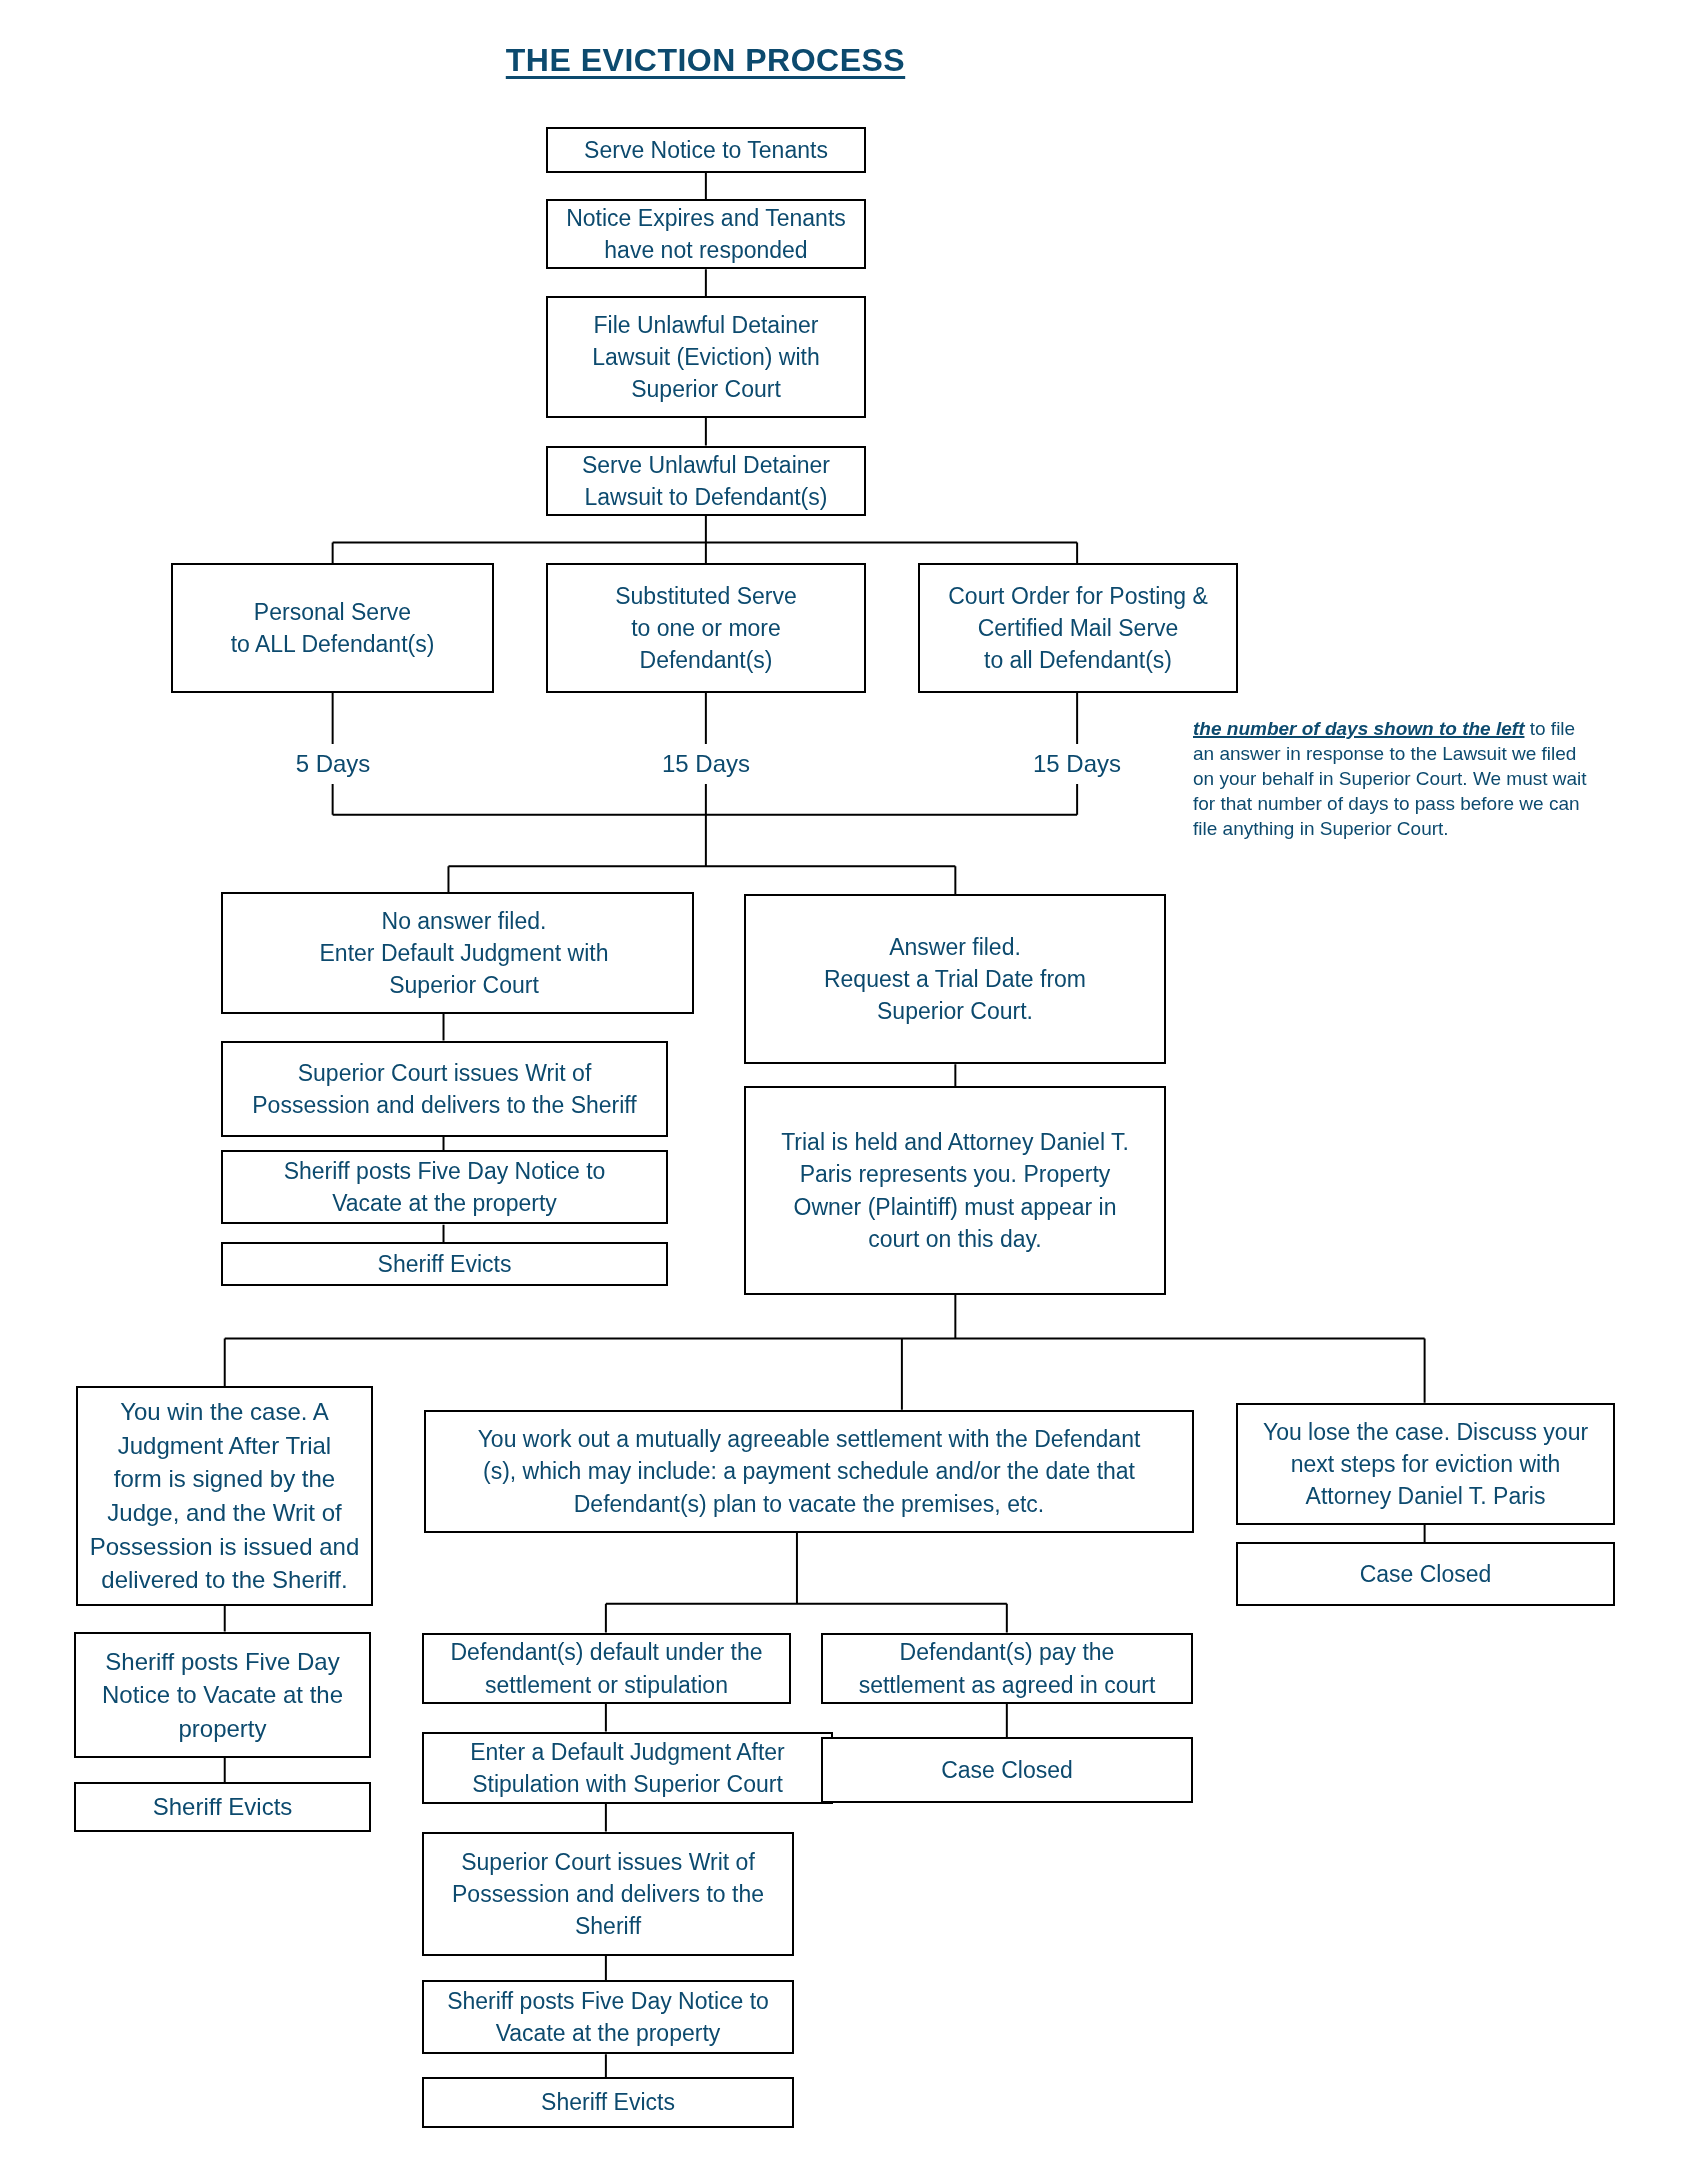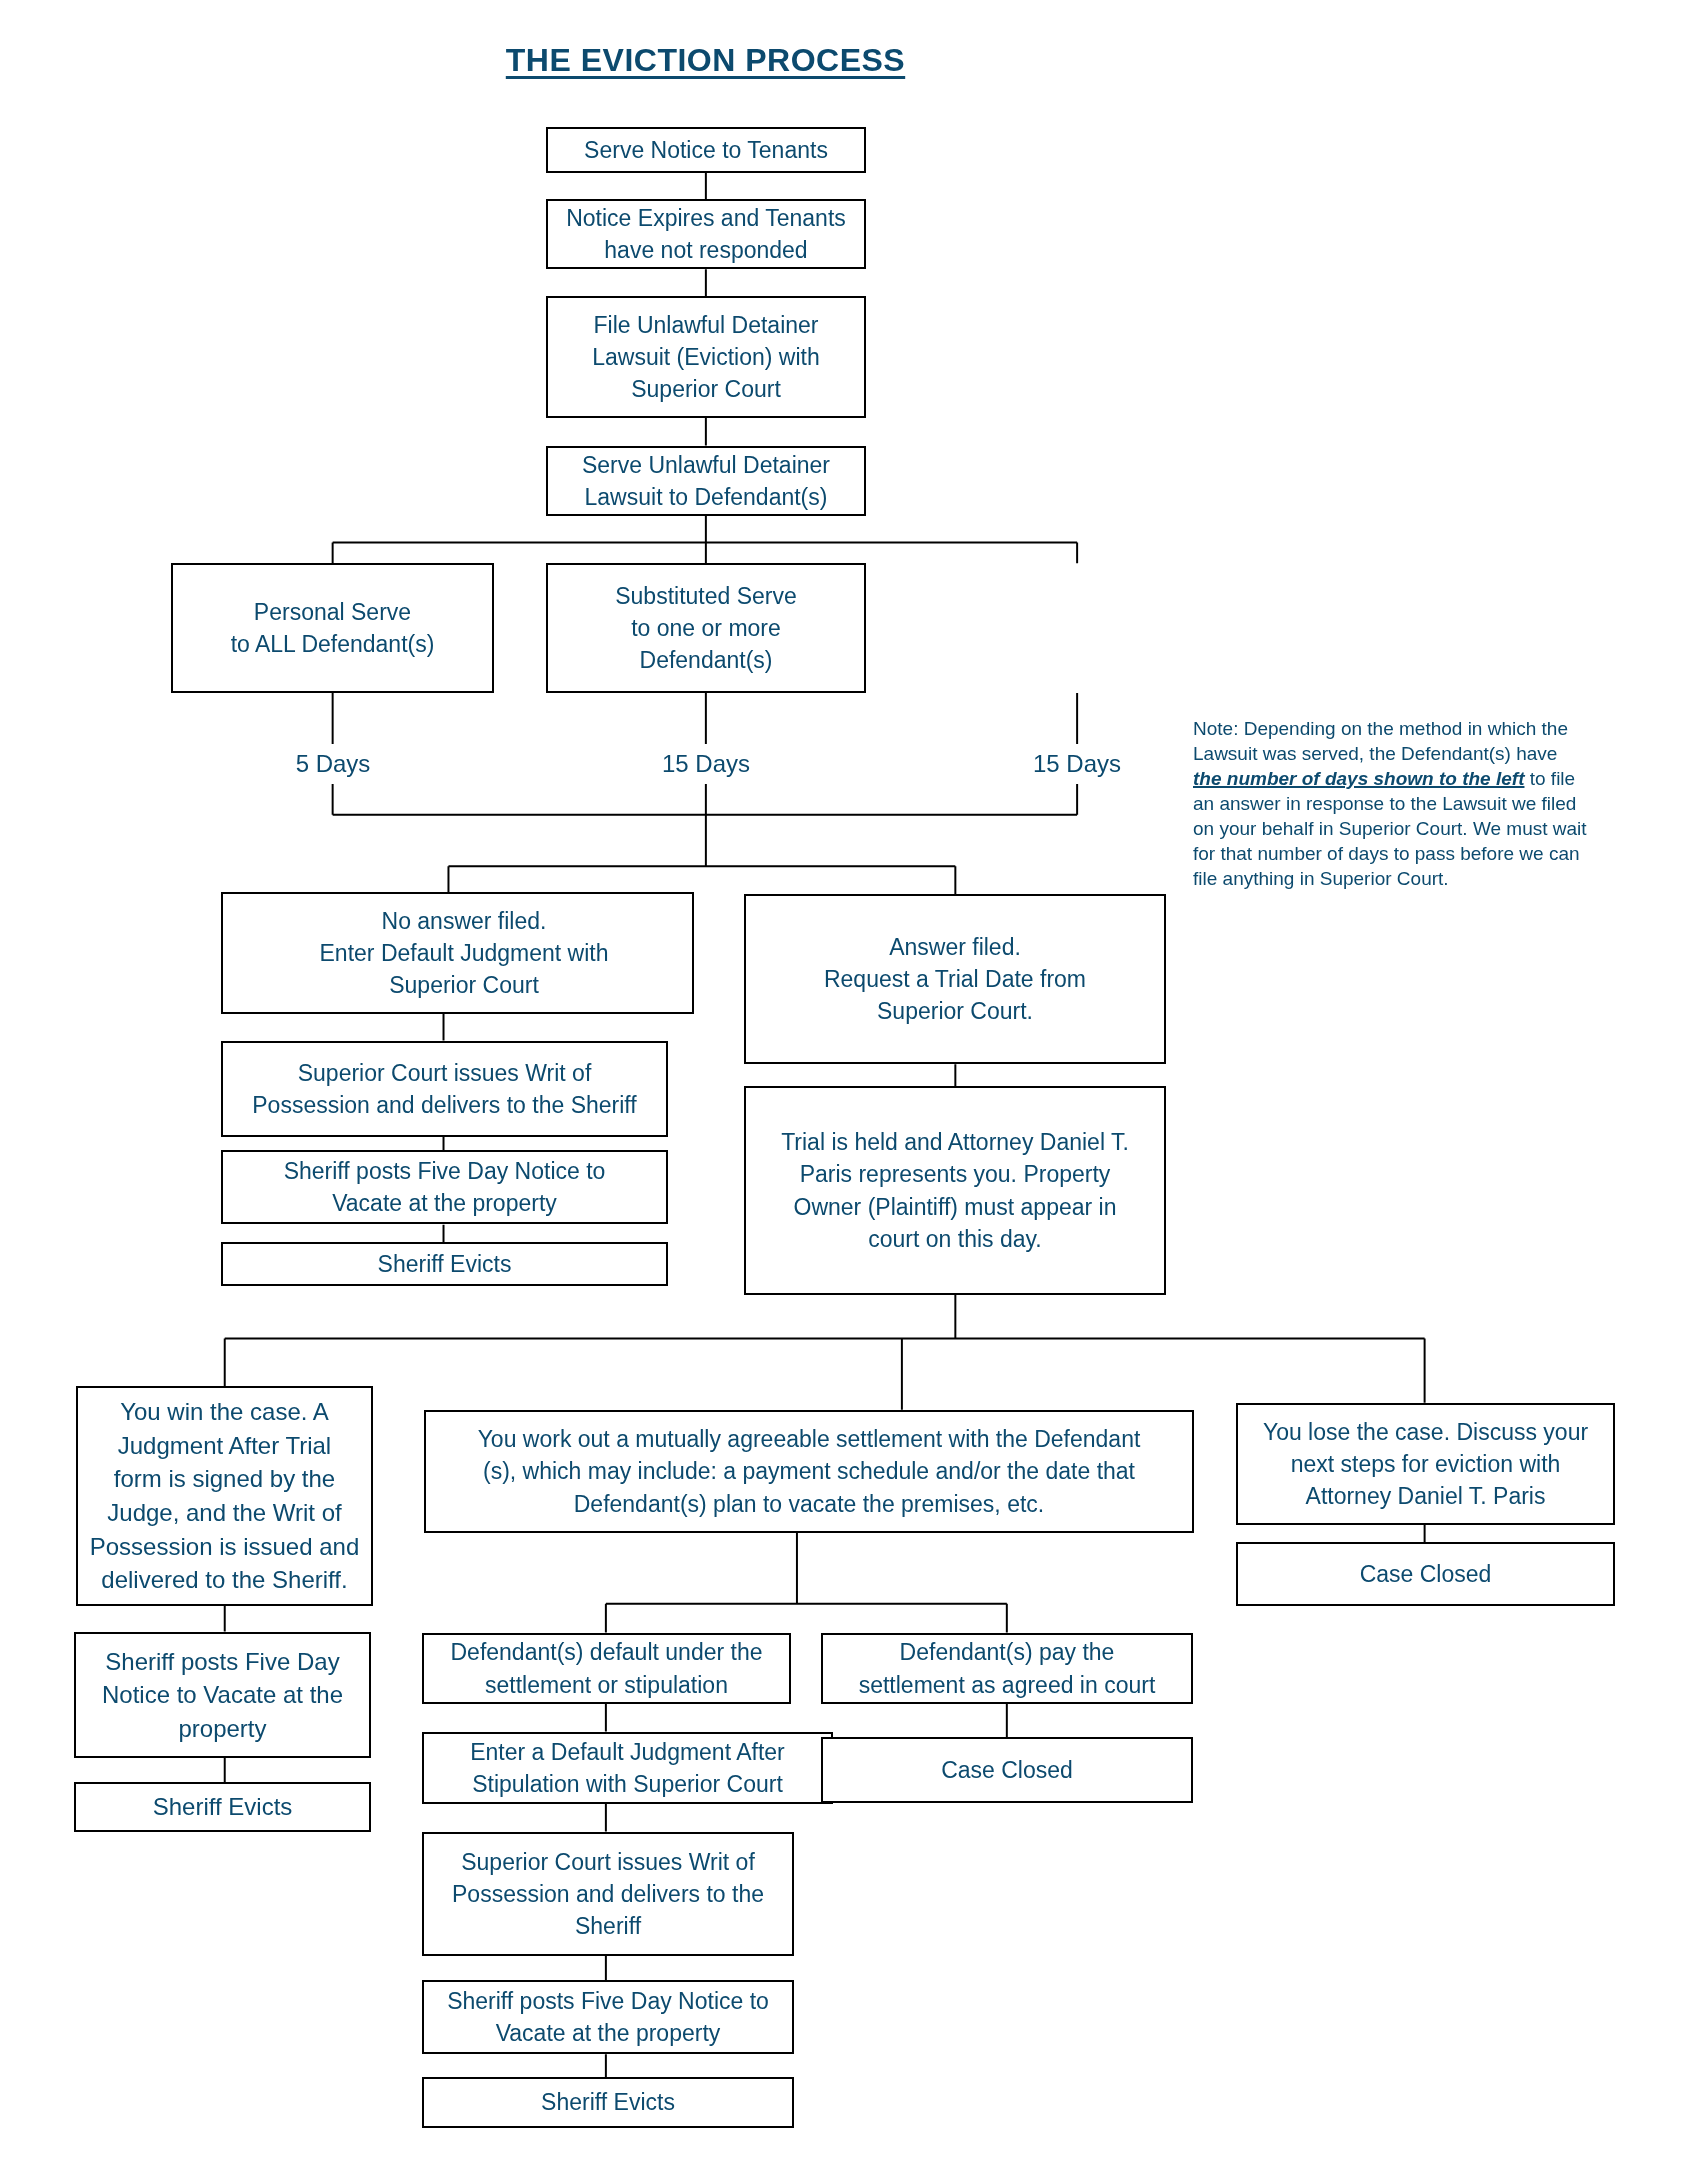--- a/index.html
+++ b/index.html
@@ -135,29 +135,30 @@
 Lawsuit (Eviction) with
 Superior Court</div>
   <div class="box" style="left:546px; top:446px; width:320px; height:70px;">Serve Unlawful Detainer
 Lawsuit to Defendant(s)</div>
 
   <div class="box" style="left:171px; top:563px; width:323px; height:130px;">Personal Serve
 to ALL Defendant(s)</div>
   <div class="box" style="left:546px; top:563px; width:320px; height:130px;">Substituted Serve
 to one or more
 Defendant(s)</div>
+  <div class="box" style="left:918px; top:563px; width:320px; height:130px;">Court Order for Posting &amp;
+Certified Mail Serve
+to all Defendant(s)</div>
 
   <div class="day-label" style="left:234px; top:744px;">5 Days</div>
   <div class="day-label" style="left:607px; top:744px;">15 Days</div>
   <div class="day-label" style="left:978px; top:744px;">15 Days</div>
 
   <div class="note">
-    <span>Note: Depending on the method in which the
-Lawsuit was served, the Defendant(s) have
-</span><span class="note-bold">the number of days shown to the left</span><span> to file
+    <span class="note-bold">the number of days shown to the left</span><span> to file
 an answer in response to the Lawsuit we filed
 on your behalf in Superior Court.  We must wait
 for that number of days to pass before we can
 file anything in Superior Court.</span>
   </div>
 
   <div class="box" style="left:221px; top:892px; width:473px; height:122px;padding-left:19px;">No answer filed.
 Enter Default Judgment with
 Superior Court</div>
   <div class="box" style="left:744px; top:894px; width:422px; height:170px;">Answer filed.

